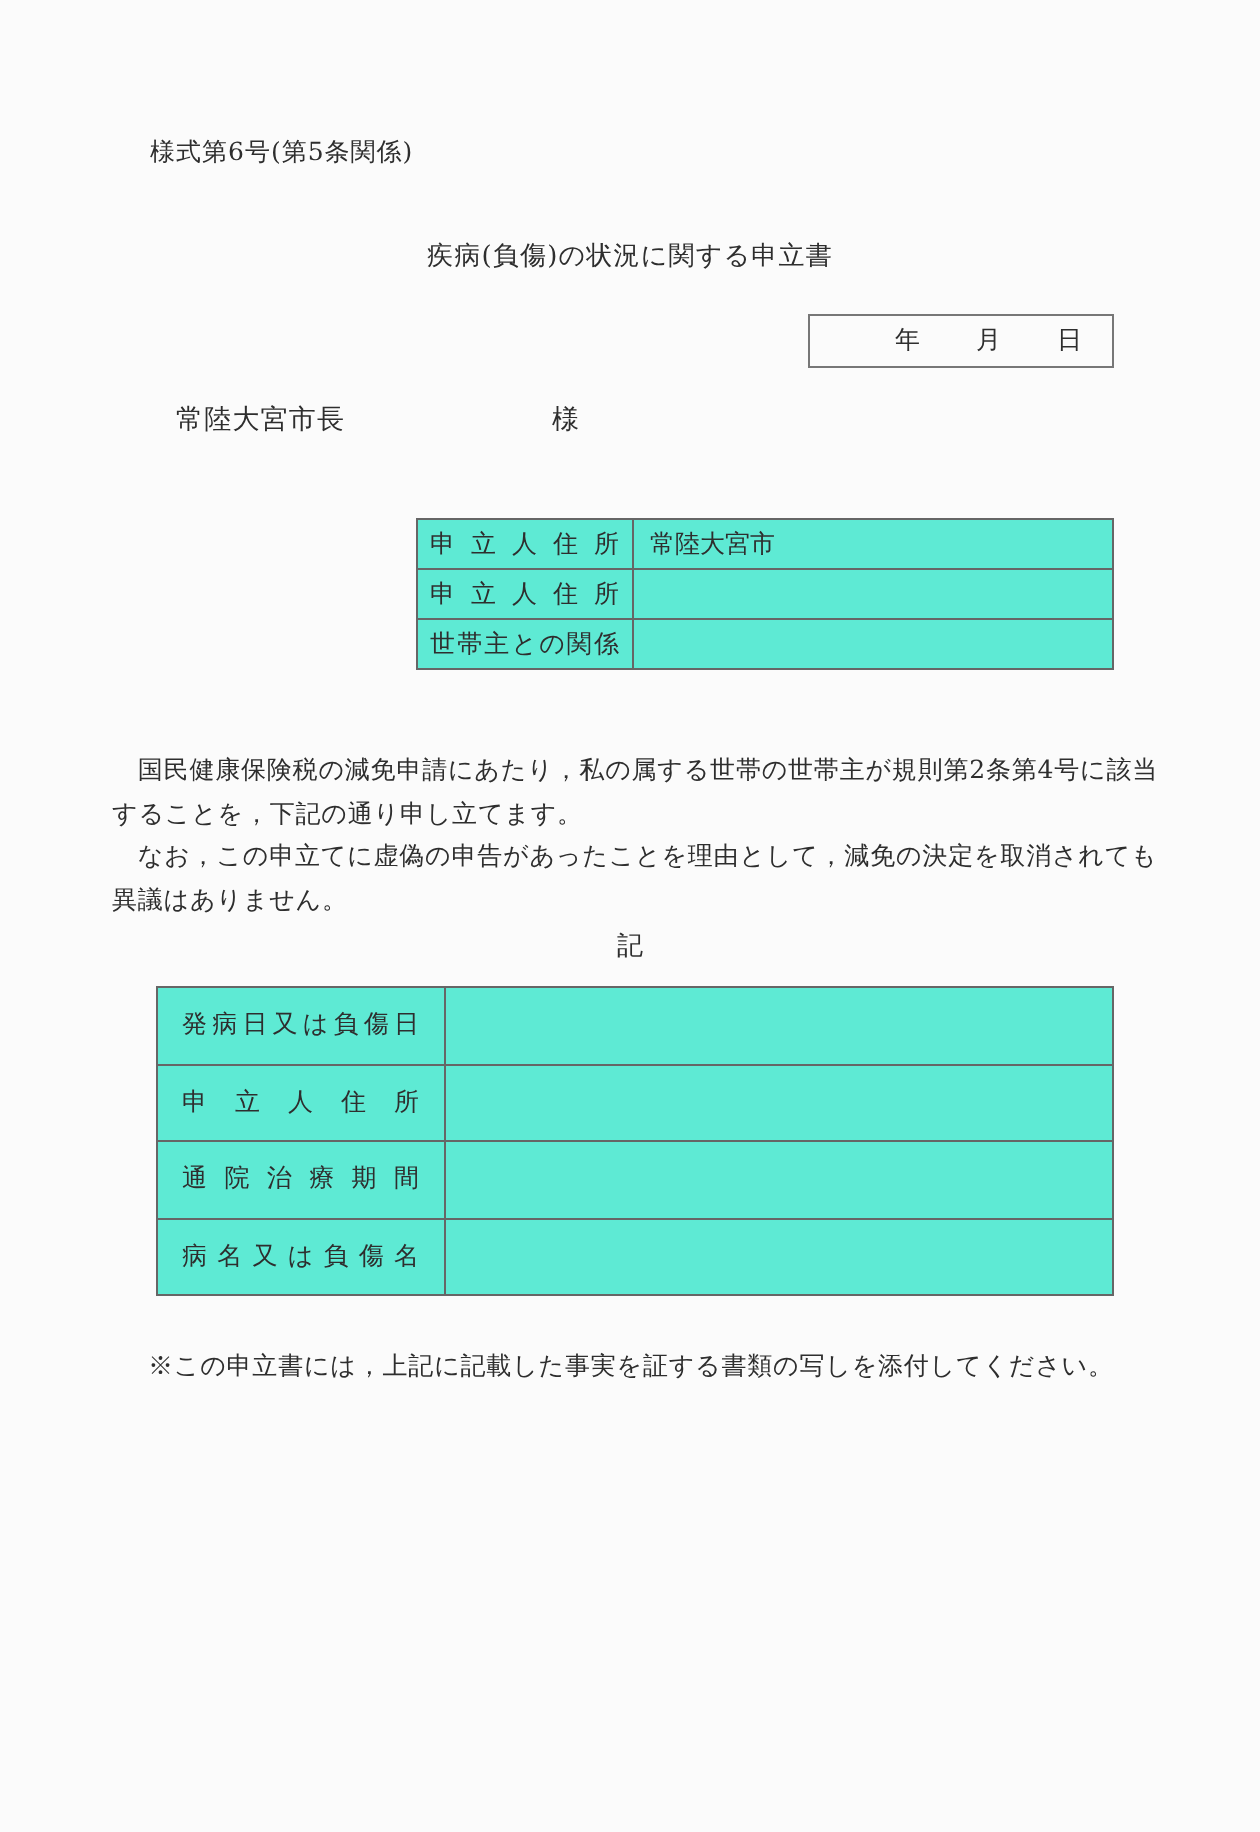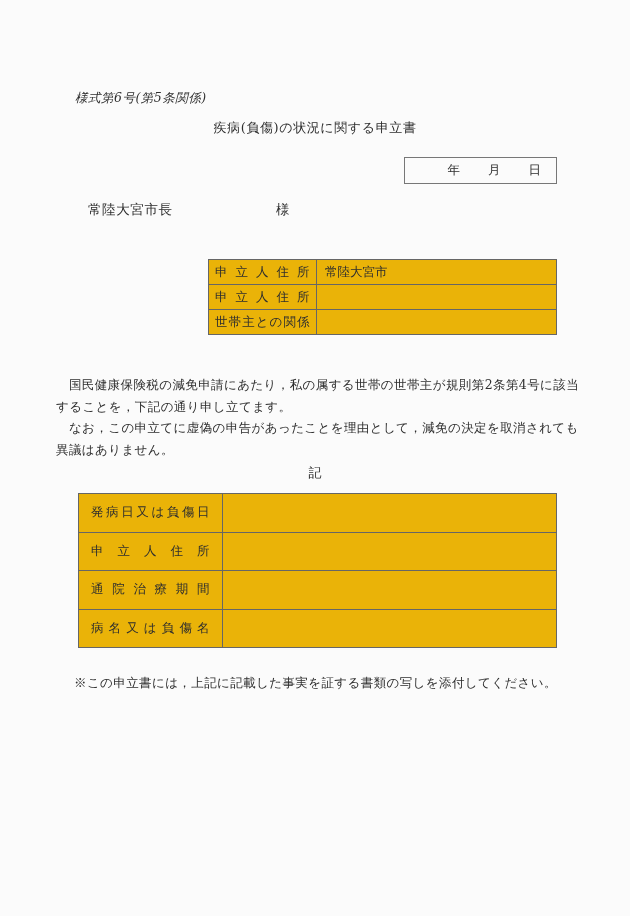--- a/index.html
+++ b/index.html
@@ -5,22 +5,22 @@
   html,body { margin:0; padding:0; }
   .page {
     position:relative;
     width:630px; height:916px;
     background:#fbfbfb;
     color:#2e2e2e;
     font-family:"DejaVu Serif","Liberation Serif",serif;
     overflow:hidden;
   }
   .form-number {
-    position:absolute; left:75px; top:90px;
-    font-size:12.5px; letter-spacing:0.5px;font-style:italic;
+    position:absolute; left:75px; top:68px;
+    font-size:12.5px; letter-spacing:0.5px;
   }
   .doc-title {
     position:absolute; left:0; top:119px; width:100%;
     text-align:center; font-size:13px; letter-spacing:0.6px;
   }
   .date-box {
     position:absolute; left:404px; top:157px;
     width:153px; height:27px; box-sizing:border-box;
     border:1px solid #777; background:#fbfbfb;
     display:flex; align-items:center; justify-content:flex-end;
@@ -31,21 +31,21 @@
     position:absolute; left:88px; top:201px;
     font-size:13.5px; letter-spacing:0.6px;
   }
   .addressee-honorific {
     position:absolute; left:276px; top:201px;
     font-size:13.5px;
   }
   table.doc-table {
     position:absolute;
     border-collapse:collapse; table-layout:fixed;
-    font-size:12.5px; background:#eab308;
+    font-size:12.5px; background:#5eead4;
   }
   table.doc-table td {
     border:1px solid #666;
     vertical-align:middle;
     overflow:hidden; white-space:nowrap;
   }
   .applicant-table { left:208px; top:259px; width:349px; }
   .applicant-table td { height:24px; }
   .applicant-table td.label-cell { width:95px; padding:0 6px; }
   .applicant-table td.value-cell { padding:0 8px; }

